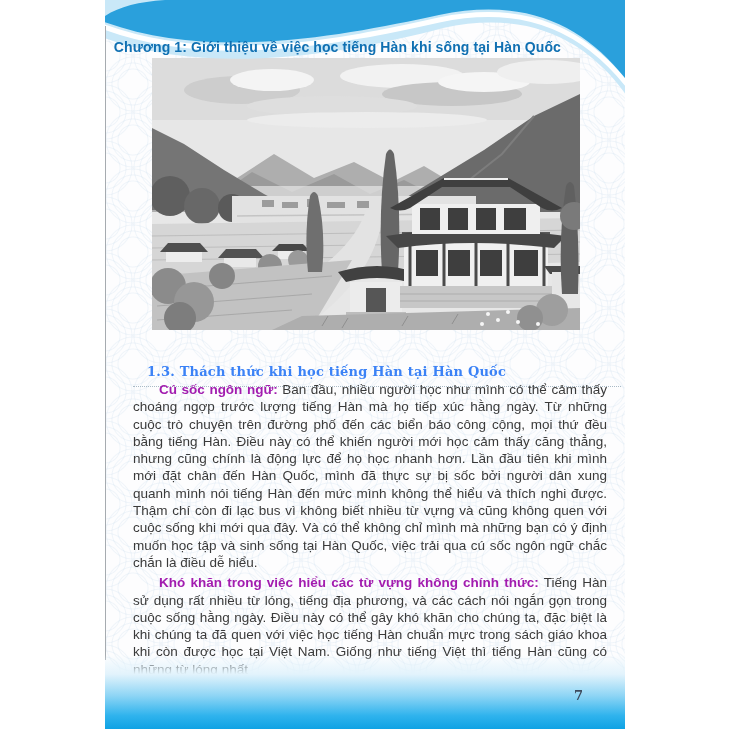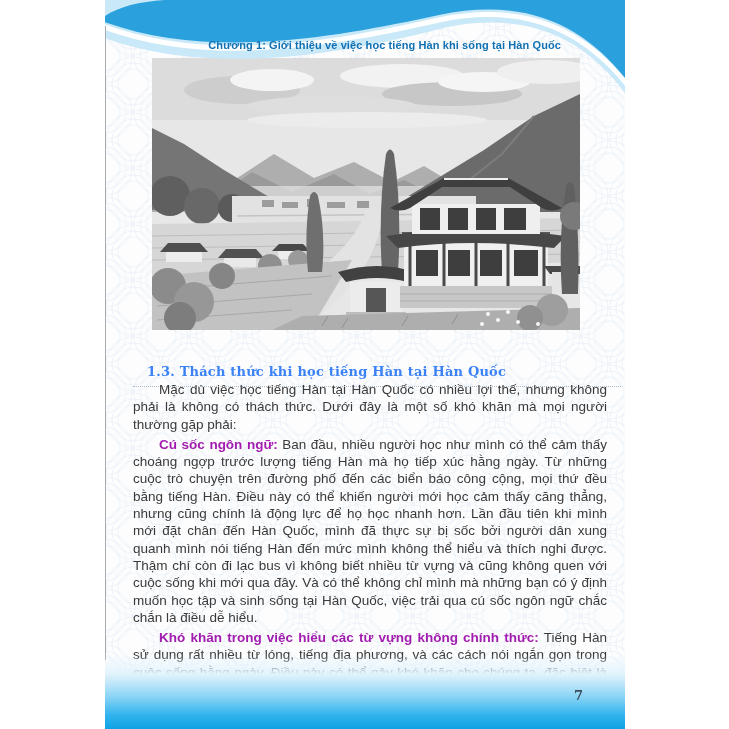--- a/index.html
+++ b/index.html
@@ -24,21 +24,21 @@
     background-size:56px 56px;
     background-position:0 0,28px 28px;
   }
   .page-edge{
     position:absolute;left:0;top:26px;width:1px;height:634px;
     background:#a6abb0;z-index:3;
   }
   .wave{position:absolute;left:0;top:0;width:520px;height:100px;z-index:2;}
   .chapter-label{
     position:absolute;top:39px;right:64px;z-index:4;
-    font-size:11px;font-weight:bold;color:#1070b2;letter-spacing:0.1px;
+    font-size:14px;font-weight:bold;color:#1070b2;letter-spacing:0.1px;
     white-space:nowrap;
   }
   .illu{
     position:absolute;left:47px;top:58px;width:428px;height:272px;z-index:1;
   }
   .section-heading{
     position:absolute;left:28px;top:364px;width:474px;z-index:2;
     font-family:"DejaVu Serif",serif;font-weight:bold;font-size:13px;
     color:#3b82f6;letter-spacing:0.2px;
     padding:0 0 7px 14px;border-bottom:1px dotted #a9bac6;
@@ -207,21 +207,20 @@
       <line x1="170" y1="268" x2="176" y2="258"></line>
         <line x1="190" y1="270" x2="196" y2="260"></line>
       <line x1="250" y1="268" x2="256" y2="258"></line>
         <line x1="300" y1="266" x2="306" y2="256"></line>
     </g>
   </svg>
 
   <div class="section-heading">1.3. Thách thức khi học tiếng Hàn tại Hàn Quốc</div>
 
   <div class="body-text">
-    <p> <span>Mặc dù việc học tiếng Hàn tại Hàn Quốc có nhiều lợi thế, nhưng không phải là không có thách thức. Dưới đây là một số khó khăn mà mọi người thường gặp phải:</span></p>
     <p><span class="lead">Cú sốc ngôn ngữ:</span> <span>Ban đầu, nhiều người học như mình có thể cảm thấy choáng ngợp trước lượng tiếng Hàn mà họ tiếp xúc hằng ngày. Từ những cuộc trò chuyện trên đường phố đến các biển báo công cộng, mọi thứ đều bằng tiếng Hàn. Điều này có thể khiến người mới học cảm thấy căng thẳng, nhưng cũng chính là động lực để họ học nhanh hơn. Lần đầu tiên khi mình mới đặt chân đến Hàn Quốc, mình đã thực sự bị sốc bởi người dân xung quanh mình nói tiếng Hàn đến mức mình không thể hiểu và thích nghi được. Thậm chí còn đi lạc bus vì không biết nhiều từ vựng và cũng không quen với cuộc sống khi mới qua đây. Và có thể không chỉ mình mà những bạn có ý định muốn học tập và sinh sống tại Hàn Quốc, việc trải qua cú sốc ngôn ngữ chắc chắn là điều dễ hiểu.</span></p>
     <p><span class="lead">Khó khăn trong việc hiểu các từ vựng không chính thức:</span> <span>Tiếng Hàn sử dụng rất nhiều từ lóng, tiếng địa phương, và các cách nói ngắn gọn trong cuộc sống hằng ngày. Điều này có thể gây khó khăn cho chúng ta, đặc biệt là khi chúng ta đã quen với việc học tiếng Hàn chuẩn mực trong sách giáo khoa khi còn được học tại Việt Nam. Giống như tiếng Việt thì tiếng Hàn cũng có những từ lóng nhất</span></p>
   </div>
 
   <div class="footer-band"></div>
   <div class="page-number">7</div>
 
 </div>
 
 </body></html>

